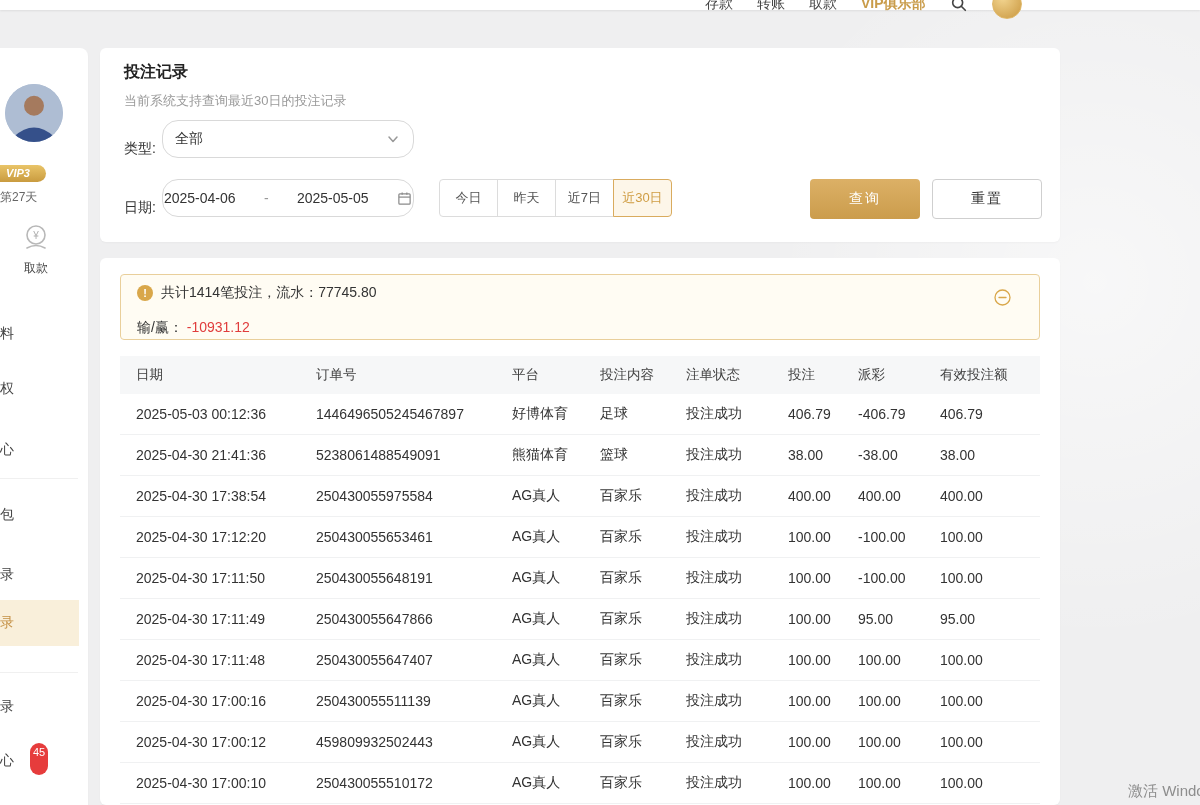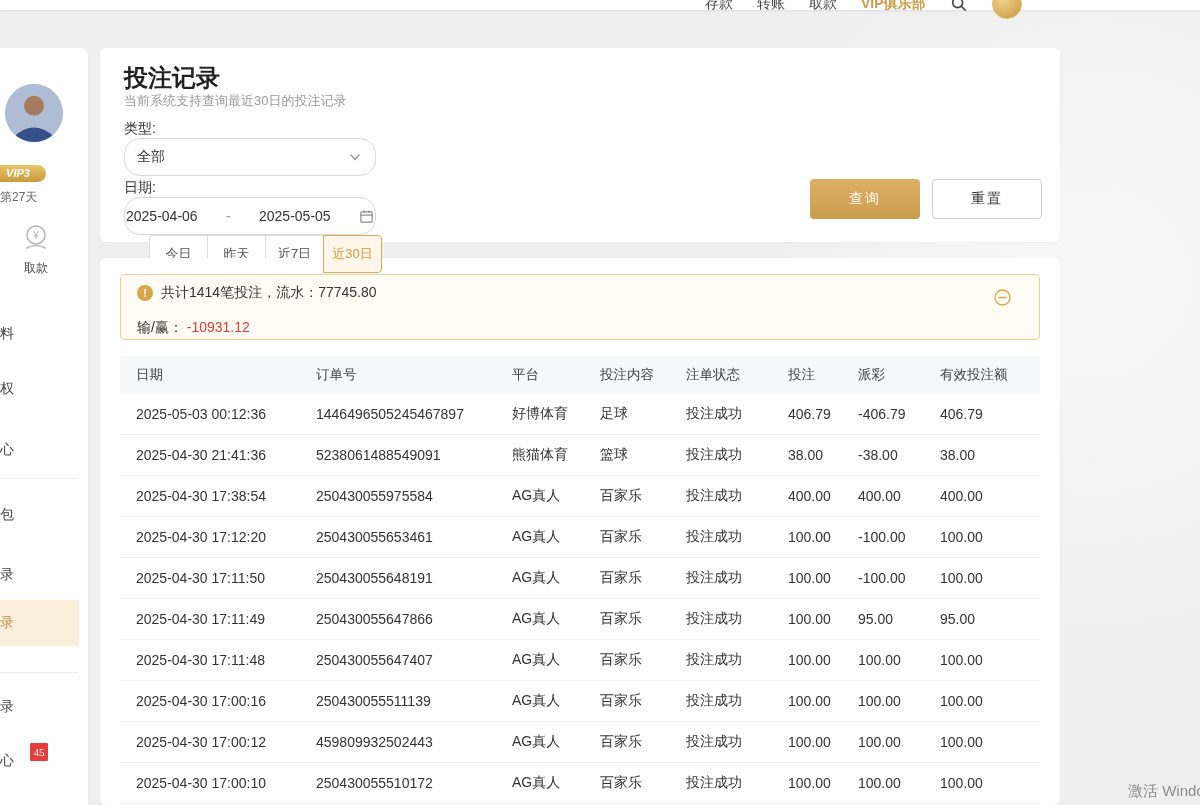--- a/index.html
+++ b/index.html
@@ -59,34 +59,34 @@
   .withdraw-label { display:block; margin-top:4px; font-size:12px; color:#444; }
   .side-divider { position:absolute; left:0; width:78px; height:1px; background:#f0f0f0; }
   .side-item {
     position:absolute; left:0; width:79px; height:46px;
     display:flex; align-items:center; cursor:pointer;
   }
   .side-item.active { background:#f9efda; }
   .side-label { font-size:14px; color:#444; padding-left:0px; }
   .side-item.active .side-label { color:#c49044; }
   .side-badge {
-    position:absolute; left:30px; top:5px; min-width:18px; height:18px;
-    background:#e63c3c; color:#fff; border-radius:1px;
-    font-size:11px; line-height:18px; text-align:center; padding:0 3px;font-family:Liberation Serif, serif;
+    position:absolute; left:30px; top:5px; min-width:18px; height:32px;
+    background:#e63c3c; color:#fff; border-radius:9px;
+    font-size:11px; line-height:18px; text-align:center; padding:0 3px;
   }
 
   
   .card { position:absolute; background:#fff; border-radius:6px; box-shadow:0 1px 2px rgba(0,0,0,0.03); }
   .card-filters { left:100px; top:48px; width:960px; height:194px; }
   .card-table   { left:100px; top:258px; width:960px; height:547px; overflow:hidden; }
 
-  .page-title { position:absolute; left:24px; top:14px; font-size:24px; font-weight:bold; color:#222; }
+  .page-title { position:absolute; left:24px; top:14px; font-size:16px; font-weight:bold; color:#222; }
   .subtitle   { position:absolute; left:24px; top:44px; font-size:13px; color:#9a9a9a; }
 
-  .row { position:absolute; display:flex; align-items:flex-start;flex-direction:column; }
+  .row { position:absolute; display:flex; align-items:flex-end; }
   .row-type { left:24px; top:72px; }
   .row-date { left:24px; top:131px; }
   .flabel { font-size:14px; color:#333; margin-right:6px; white-space:nowrap; }
 
   .select, .datebox {
     width:252px; height:38px; background:#fff;
     border:1px solid #d9d9d9; border-radius:16px;
     display:flex; align-items:center; font-size:14px; color:#333; cursor:pointer;
   }
   .select { padding:0 12px; justify-content:space-between; }

